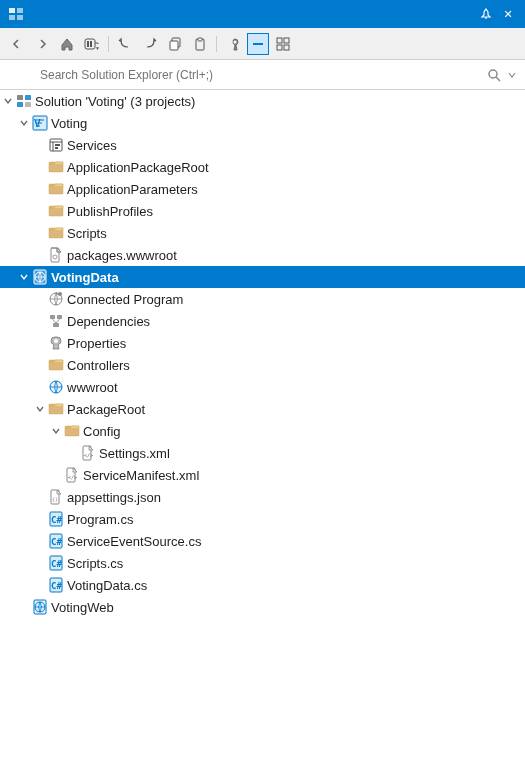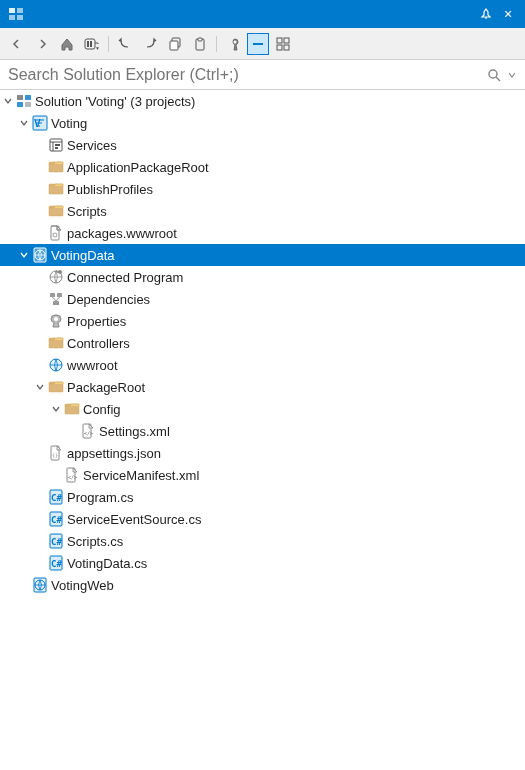--- a/index.html
+++ b/index.html
@@ -86,23 +86,24 @@
       display: flex;
       align-items: center;
       padding: 4px 8px;
       height: 30px;
       gap: 6px;
     }
     .search-input {
       flex: 1;
       border: none;
       outline: none;
-      font-size: 16px;
+      font-size: 12px;
       color: #4c1d95;
       background: transparent;
+      margin-left: 32px;
     }
     .search-icon {
       color: #666;
       font-size: 12px;
     }
 
     
     .tree-container {
       background: white;
       height: calc(770px - 28px - 32px - 30px);
@@ -114,20 +115,21 @@
       align-items: center;
       height: 22px;
       padding-right: 8px;
       cursor: pointer;
       user-select: none;
       white-space: nowrap;
     }
     .tree-item.selected {
       background: #007acc;
       color: white;
+      font-weight: bold;
     }
     .tree-item.selected .item-icon {
       filter: brightness(10);
     }
     .indent {
       display: inline-block;
       flex-shrink: 0;
     }
     .expand-btn {
       width: 16px;
@@ -344,20 +346,33 @@
         <span class="indent" style="width: 32px;"></span>
         <span class="expand-placeholder"></span>
         <span class="item-icon">
           <svg width="16" height="16" viewBox="0 0 16 16">
         <path d="M1 5 L1 13 L15 13 L15 5 Z" fill="#dcb67a"></path>
         <path d="M1 5 L6 5 L7 3 L15 3 L15 5" fill="#e8c87a"></path>
         <rect x="1" y="3" width="14" height="10" rx="1" fill="#dcb67a" stroke="#c9a55a" stroke-width="0.5"></rect>
         <path d="M1 5 L6 5 L7.5 3 L15 3 L15 5" fill="#f0d080" stroke="#c9a55a" stroke-width="0.5"></path>
       </svg>
         </span>
+        <span class="item-label">ApplicationParameters</span>
+      </div>
+      <div class="tree-item">
+        <span class="indent" style="width: 32px;"></span>
+        <span class="expand-placeholder"></span>
+        <span class="item-icon">
+          <svg width="16" height="16" viewBox="0 0 16 16">
+        <path d="M1 5 L1 13 L15 13 L15 5 Z" fill="#dcb67a"></path>
+        <path d="M1 5 L6 5 L7 3 L15 3 L15 5" fill="#e8c87a"></path>
+        <rect x="1" y="3" width="14" height="10" rx="1" fill="#dcb67a" stroke="#c9a55a" stroke-width="0.5"></rect>
+        <path d="M1 5 L6 5 L7.5 3 L15 3 L15 5" fill="#f0d080" stroke="#c9a55a" stroke-width="0.5"></path>
+      </svg>
+        </span>
         <span class="item-label">PublishProfiles</span>
       </div>
       <div class="tree-item">
         <span class="indent" style="width: 32px;"></span>
         <span class="expand-placeholder"></span>
         <span class="item-icon">
           <svg width="16" height="16" viewBox="0 0 16 16">
         <path d="M1 5 L1 13 L15 13 L15 5 Z" fill="#dcb67a"></path>
         <path d="M1 5 L6 5 L7 3 L15 3 L15 5" fill="#e8c87a"></path>
         <rect x="1" y="3" width="14" height="10" rx="1" fill="#dcb67a" stroke="#c9a55a" stroke-width="0.5"></rect>
@@ -507,42 +522,42 @@
         <span class="item-icon">
           <svg width="16" height="16" viewBox="0 0 16 16">
         <rect x="3" y="1" width="8" height="14" rx="1" fill="white" stroke="#888" stroke-width="1"></rect>
         <path d="M9 1 L13 5 L9 5 Z" fill="#e8e8e8" stroke="#888" stroke-width="0.8"></path>
         <text x="4" y="12" font-size="5" fill="#666" font-family="monospace">&lt;/&gt;</text>
       </svg>
         </span>
         <span class="item-label">Settings.xml</span>
       </div>
       <div class="tree-item">
+        <span class="indent" style="width: 48px;"></span>
+        <span class="expand-placeholder"></span>
+        <span class="item-icon">
+          <svg width="16" height="16" viewBox="0 0 16 16">
+        <rect x="3" y="1" width="8" height="14" rx="1" fill="white" stroke="#888" stroke-width="1"></rect>
+        <path d="M9 1 L13 5 L9 5 Z" fill="#e8e8e8" stroke="#888" stroke-width="0.8"></path>
+        <text x="4" y="12" font-size="5" fill="#666" font-family="monospace">&lt;/&gt;</text>
+      </svg>
+        </span>
+        <span class="item-label">ServiceManifest.xml</span>
+      </div>
+      <div class="tree-item">
         <span class="indent" style="width: 32px;"></span>
         <span class="expand-placeholder"></span>
         <span class="item-icon">
           <svg width="16" height="16" viewBox="0 0 16 16">
         <rect x="3" y="1" width="8" height="14" rx="1" fill="white" stroke="#888" stroke-width="1"></rect>
         <path d="M9 1 L13 5 L9 5 Z" fill="#e8e8e8" stroke="#888" stroke-width="0.8"></path>
         <text x="4" y="12" font-size="5" fill="#888" font-family="monospace">{}</text>
       </svg>
         </span>
         <span class="item-label">appsettings.json</span>
-      </div>
-      <div class="tree-item">
-        <span class="indent" style="width: 48px;"></span>
-        <span class="expand-placeholder"></span>
-        <span class="item-icon">
-          <svg width="16" height="16" viewBox="0 0 16 16">
-        <rect x="3" y="1" width="8" height="14" rx="1" fill="white" stroke="#888" stroke-width="1"></rect>
-        <path d="M9 1 L13 5 L9 5 Z" fill="#e8e8e8" stroke="#888" stroke-width="0.8"></path>
-        <text x="4" y="12" font-size="5" fill="#666" font-family="monospace">&lt;/&gt;</text>
-      </svg>
-        </span>
-        <span class="item-label">ServiceManifest.xml</span>
       </div>
       <div class="tree-item">
         <span class="indent" style="width: 32px;"></span>
         <span class="expand-placeholder"></span>
         <span class="item-icon">
           <svg width="16" height="16" viewBox="0 0 16 16">
         <rect x="2" y="1" width="12" height="14" rx="1" fill="#007acc" opacity="0.15"></rect>
         <rect x="2" y="1" width="12" height="14" rx="1" stroke="#007acc" stroke-width="1" fill="none"></rect>
         <text x="3" y="12" font-size="9" fill="#007acc" font-weight="bold" font-family="monospace">C#</text>
       </svg>

